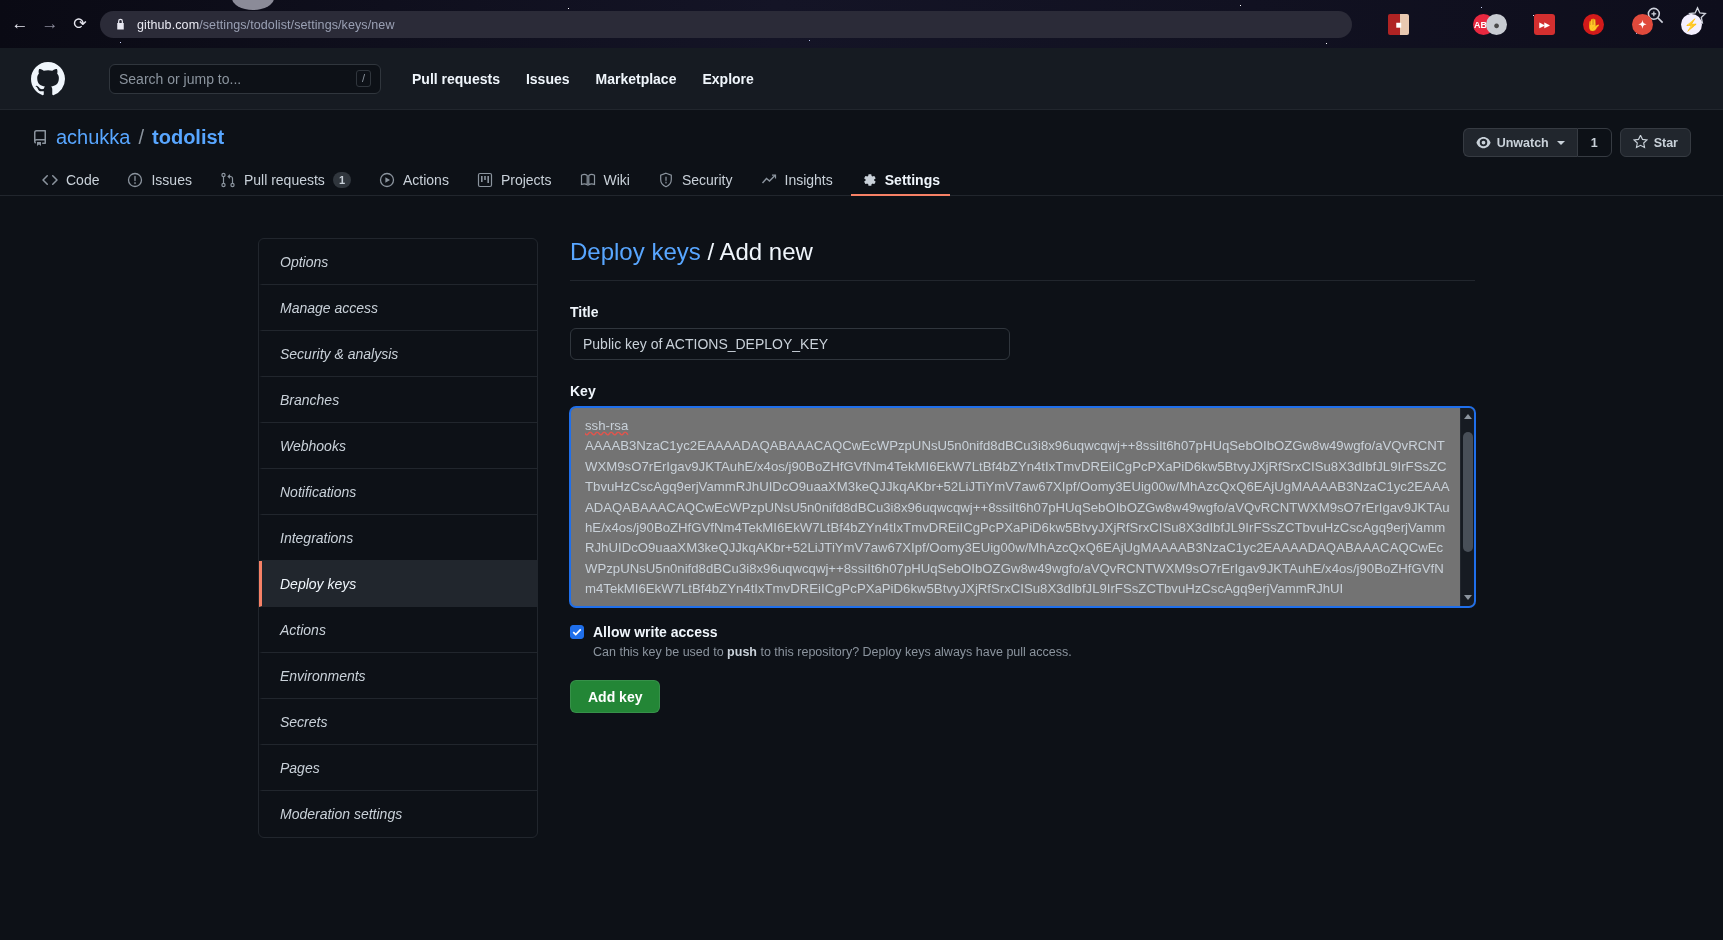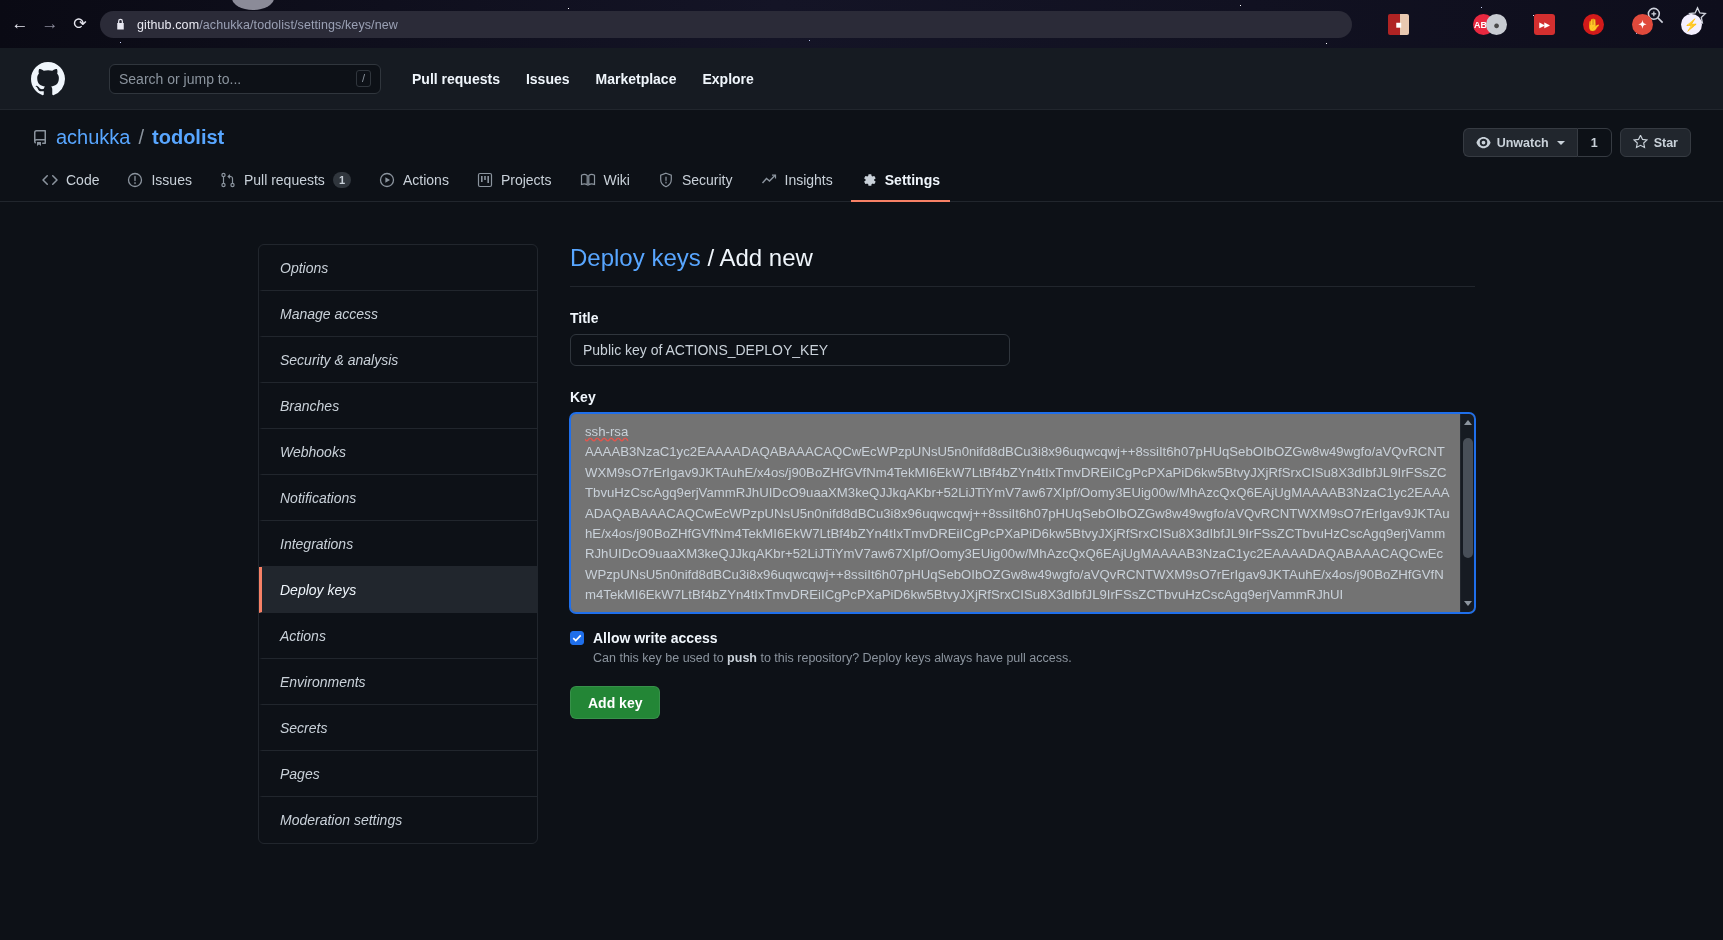--- a/index.html
+++ b/index.html
@@ -139,21 +139,21 @@
 
   
   #repo-tabs {
     display: flex; align-items: flex-end;
     padding: 0 32px; margin-top: 14px;
     border-bottom: 1px solid #21262d;
     gap: 8px;
   }
   .tab {
     display: flex; align-items: center; gap: 8px;
-    padding: 8px 10px 12px 10px;
+    padding: 8px 10px 6px 10px;
     font-size: 14px; color: #c9d1d9;
     cursor: pointer;
     border-bottom: 2px solid transparent;
     text-decoration: none;
     position: relative; top: 1px; text-align: center;
   }
   .tab svg { fill: #8b949e; flex: none; }
   .tab.active { font-weight: 600; color: #f0f6fc; border-bottom-color: #f78166; }
   .tab.active svg { fill: #c9d1d9; }
   .tab-badge {
@@ -258,21 +258,21 @@
   <div id="tab-stub"></div>
 
   <div class="nav-btn" id="back-button">←</div>
   <div class="nav-btn" id="forward-button">→</div>
   <div class="nav-btn" id="reload-button">⟳</div>
 
   <div id="url-bar">
     <svg id="lock-icon" viewBox="0 0 16 16">
         <path fill="#e9e9f2" d="M8 1a3 3 0 0 0-3 3v2H4v8h8V6h-1V4a3 3 0 0 0-3-3zm0 1.5A1.5 1.5 0 0 1 9.5 4v2h-3V4A1.5 1.5 0 0 1 8 2.5z"></path>
       </svg>
-    <span id="url-text"><span>github.com</span><span class="dim">/achukka/todolist/settings/keys/new</span></span>
+    <span id="url-text"><span>github.com</span><span class="dim">/settings/todolist/settings/keys/new</span></span>
   </div>
 
   <div id="zoom-icon-wrap">
     <svg width="19" height="19" viewBox="0 0 16 16">
         <circle cx="6.6" cy="6.6" r="4.6" fill="none" stroke="#cfd2dc" stroke-width="1.3"></circle>
         <line x1="10" y1="10" x2="14" y2="14" stroke="#cfd2dc" stroke-width="1.4"></line>
         <line x1="4.6" y1="6.6" x2="8.6" y2="6.6" stroke="#cfd2dc" stroke-width="1.1"></line>
         <line x1="6.6" y1="4.6" x2="6.6" y2="8.6" stroke="#cfd2dc" stroke-width="1.1"></line>
       </svg>
   </div>

